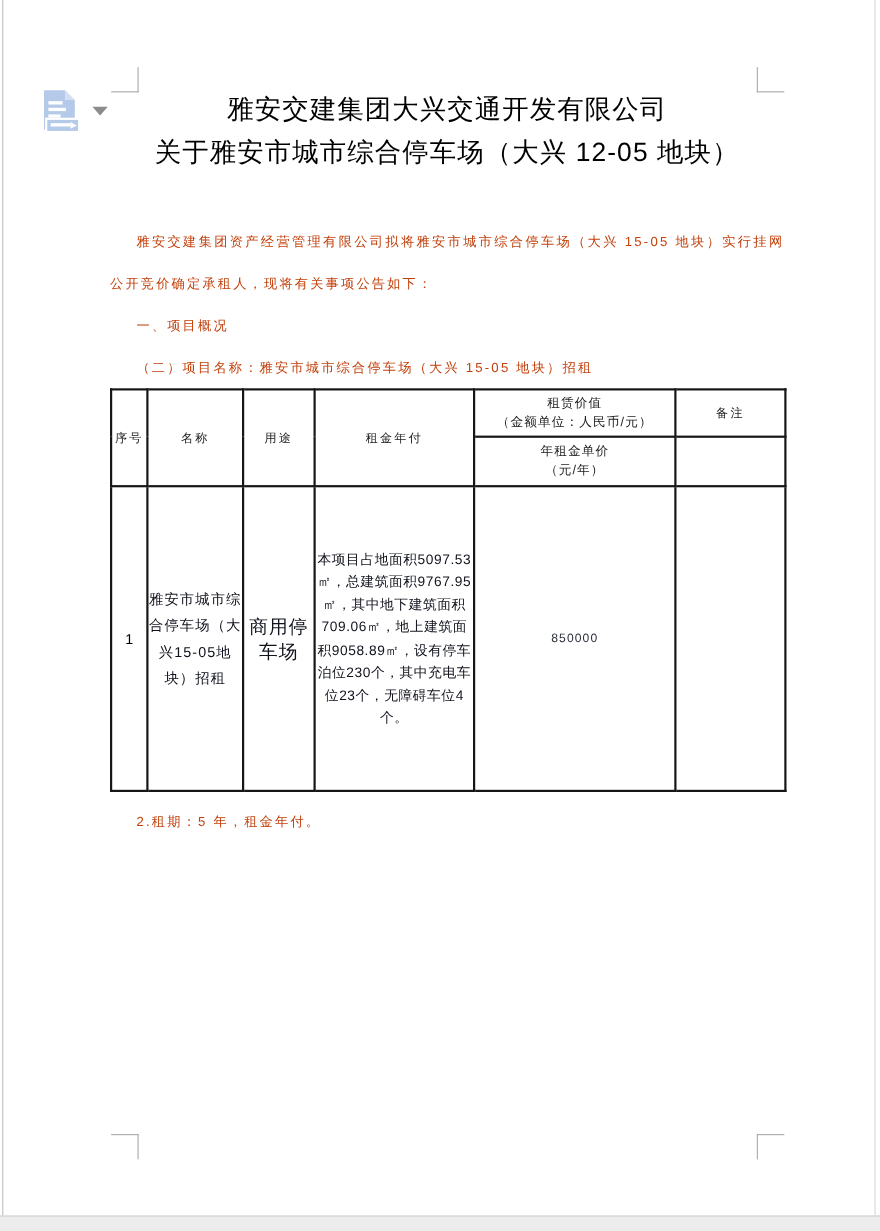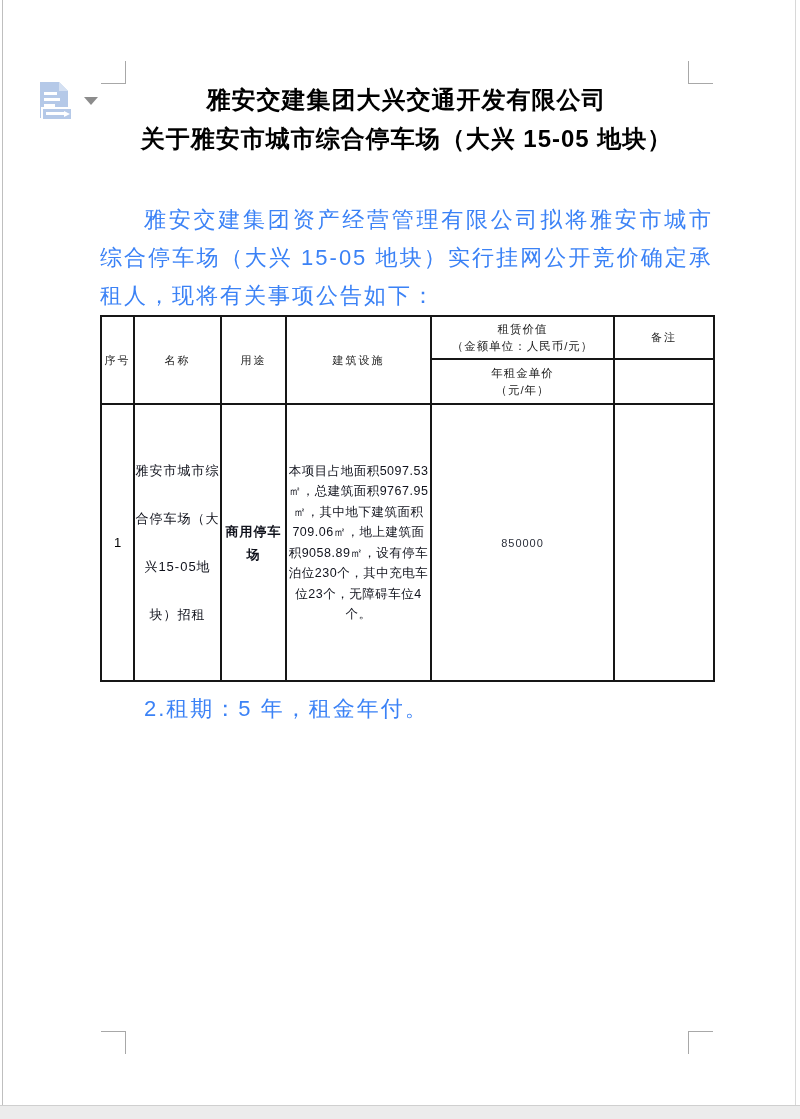--- a/index.html
+++ b/index.html
@@ -18,31 +18,31 @@
   .corner.tr{left:688px;top:61px;border-left-width:1px;border-bottom-width:1px;}
   .corner.bl{left:101px;top:1031px;border-right-width:1px;border-top-width:1px;}
   .corner.br{left:688px;top:1031px;border-left-width:1px;border-top-width:1px;}
   
   .paste-btn{position:absolute;left:34px;top:80px;width:64px;height:50px;cursor:pointer;}
   .paste-btn svg{position:absolute;left:0;top:0;}
   .paste-caret{position:absolute;left:50px;top:17px;width:0;height:0;
     border-left:7px solid transparent;border-right:7px solid transparent;border-top:8px solid #8c8c8c;}
   
   .content{position:absolute;left:100px;top:80px;width:613px;}
-  .doc-title{font-size:24px;font-weight:700;line-height:39px;text-align:center;letter-spacing:1px;color:#000;}
+  .doc-title{font-size:24px;font-weight:400;line-height:39px;text-align:center;letter-spacing:1px;color:#000;}
   .body-text{margin-top:43px;}
-  .para{font-size:22px;line-height:38px;letter-spacing:2px;text-align:justify;text-indent:2em;color:#3b82f6;}
+  .para{font-size:12px;line-height:38px;letter-spacing:2px;text-align:justify;text-indent:2em;color:#c2410c;}
   
   table.info{border-collapse:collapse;table-layout:fixed;width:613px;margin-top:0;}
   table.info td{border:2px solid #161616;vertical-align:middle;text-align:center;padding:0;overflow:hidden;}
   .hdr{font-size:11px;letter-spacing:2px;color:#1c1c1c;}
   .hdr-small{font-size:11.5px;letter-spacing:1px;line-height:17px;color:#1c1c1c;border-radius:19px;}
   .cell-no{font-size:13px;}
-  .cell-name{font-size:13px;line-height:48px;text-align:left;padding:0 6px;letter-spacing:1px;color:#10121c;}
-  .cell-use{font-size:13px;line-height:23px;padding:0 5px;letter-spacing:1px;color:#10121c;font-weight:bold;}
+  .cell-name{font-size:13px;line-height:24px;text-align:left;padding:0 6px;letter-spacing:1px;color:#10121c;}
+  .cell-use{font-size:17px;line-height:23px;padding:0 5px;letter-spacing:1px;color:#10121c;}
   .cell-fac{font-size:12.5px;line-height:20.5px;text-align:justify;padding:3px 4px;letter-spacing:0.5px;color:#10121c;margin-top:20px;}
   .cell-rent{font-size:11px;letter-spacing:1px;color:#2b2f3a;}
   .closing{margin-top:8px;}
 </style>
 </head>
 <body>
 
 <div class="page">
 
   <div class="edge-left"></div>
@@ -67,42 +67,44 @@
         <path d="M30 31 L36 34 L30 37 Z" fill="#ffffff"></path>
       </svg>
     </span>
     <span class="paste-caret"></span>
   </div>
 
   <div class="content">
 
     <div class="doc-title">
       <div>雅安交建集团大兴交通开发有限公司</div>
-      <div>关于雅安市城市综合停车场（大兴 15-05 地块）</div>
+      <div>关于雅安市城市综合停车场（大兴 12-05 地块）</div>
     </div>
 
     <div class="body-text">
       <div class="para">雅安交建集团资产经营管理有限公司拟将雅安市城市综合停车场（大兴 15-05 地块）实行挂网公开竞价确定承租人，现将有关事项公告如下：</div>
+      <div class="para">一、项目概况</div>
+      <div class="para">（二）项目名称：雅安市城市综合停车场（大兴 15-05 地块）招租</div>
     </div>
 
     <table class="info">
       <colgroup>
         <col style="width:33px">
           <col style="width:87px">
           <col style="width:65px">
         <col style="width:145px">
           <col style="width:183px">
           <col style="width:100px">
       </colgroup>
       <tbody>
         <tr style="height:43px">
           <td rowspan="2" class="hdr">序号</td>
           <td rowspan="2" class="hdr">名称</td>
           <td rowspan="2" class="hdr">用途</td>
-          <td rowspan="2" class="hdr">建筑设施</td>
+          <td rowspan="2" class="hdr">租金年付</td>
           <td class="hdr-small">
             <div>租赁价值</div>
             <div>（金额单位：人民币/元）</div>
           </td>
           <td class="hdr">备注</td>
         </tr>
         <tr style="height:45px">
           <td class="hdr-small">
             <div>年租金单价</div>
             <div>（元/年）</div>

